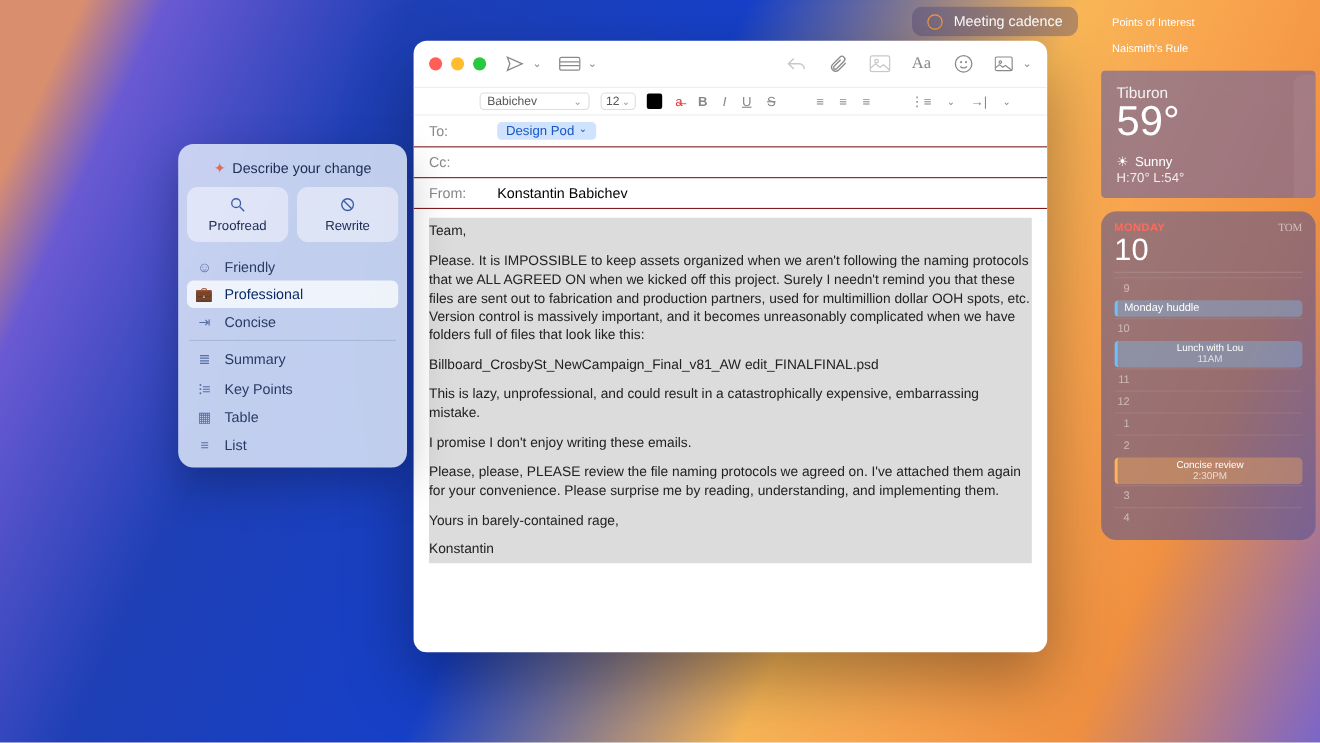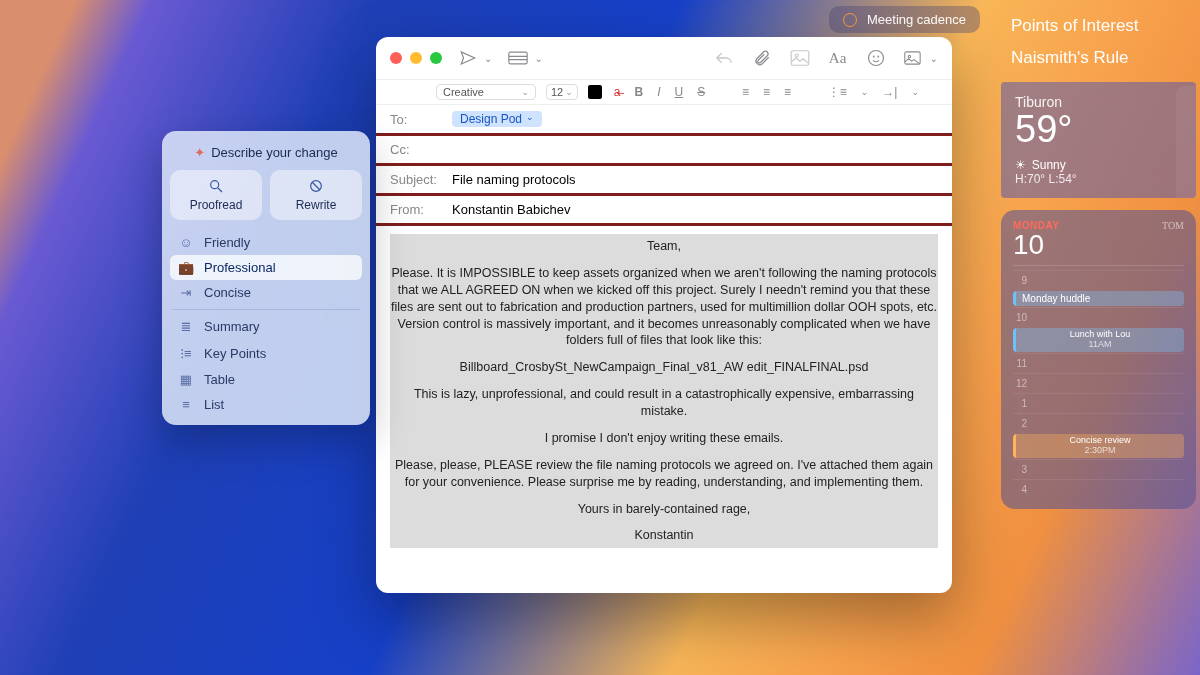--- a/index.html
+++ b/index.html
@@ -3,21 +3,21 @@
 <meta charset="utf-8">
 <style>
 * { margin: 0; padding: 0; box-sizing: border-box; font-family: -apple-system, "Helvetica Neue", Helvetica, Arial, sans-serif; }
 body { width: 1200px; height: 675px; overflow: hidden;
   background: linear-gradient(115deg,#d98e6e 0%,#d98e6e 5%,#6a5ad2 10%,#1e3fb5 25%,#1640c8 45%,#f8b657 65%,#f8a24d 75%,#f09040 85%,#7a65c9 100%);
   position: relative; }
 
 
 .widgets { position: absolute; top: 8px; right: 4px; width: 195px; color: #fff; font-size: 13px; }
 .notes-list { display: flex; flex-direction: column; gap: 0; margin-bottom: 8px; }
-.notes-list .item { padding: 6px 10px; font-size: 17px; }
+.notes-list .item { padding: 6px 10px; font-size: 10px; }
 .notes-list .item.first { padding-top: 8px; }
 .weather-card { background: rgba(90,90,170,.55); backdrop-filter: blur(12px); border-radius: 4px; padding: 12px 14px; color: #fff; margin-bottom: 12px; position: relative; overflow:hidden;}
 .weather-card .extra { position:absolute; right:-20px; top:4px; width:40px; height:140px; background:rgba(255,255,255,.05); border-radius:8px;}
 .weather-city { font-size: 14px; opacity: .9; }
 .weather-temp { font-size: 38px; font-weight: 300; line-height: 1; }
 .weather-cond { margin-top: 10px; font-size: 12px; display:flex; align-items:center; gap:6px;}
 .weather-hilo { font-size: 12px; opacity: .85; }
 .cal-card { background: rgba(80,80,150,.55); backdrop-filter: blur(12px); border-radius: 14px; padding: 10px 12px; color: #fff; font-size: 11px; position:relative; overflow:hidden;}
 .cal-head { display:flex; justify-content:space-between; align-items:flex-start; border-bottom:1px solid rgba(255,255,255,.15); padding-bottom:6px; margin-bottom:4px;gap:40px;}
 .cal-day { font-size: 10px; letter-spacing: .5px; color: #ff6b5c; font-weight:600;}
@@ -47,27 +47,27 @@
 
 .fmtbar { height:26px; display:flex; align-items:center; gap:10px; padding:0 14px 0 60px; font-size:12px; color:#555; border-top:1px solid #eee; border-bottom:1px solid #eee;}
 .fmt-font { display:flex; align-items:center; gap:4px; border:1px solid #ddd; border-radius:4px; padding:1px 6px; font-size:11px; min-width:100px; justify-content:space-between;}
 .fmt-size { display:flex; align-items:center; gap:2px; border:1px solid #ddd; border-radius:4px; padding:1px 4px; font-size:11px;}
 .fmt-swatch{width:14px;height:14px;background:#000;border-radius:2px;}
 .fmt-btn{color:#888; font-size:12px; padding:0 2px;}
 .fmt-btn.red{color:#d33;}
 
 
 .fields { display:flex; flex-direction:column; }
-.field { display:flex; align-items:center; padding:6px 14px; border-bottom:3px solid #7f1d1d; font-size:13px; gap:8px;}
+.field { display:flex; align-items:center; padding:6px 14px; border-bottom:1px solid #7f1d1d; font-size:13px; gap:8px;}
 .field .label { color:#888; min-width:54px;}
 .recip-chip { background:#cfe3ff; color:#1856c4; padding:1px 8px; border-radius:4px; font-size:12px; display:flex; align-items:flex-start; gap:4px;}
 
 
 .mailbody { flex:1; padding:8px 14px 20px; font-size:12.5px; color:#222; line-height:1.35; overflow:auto;}
-.mailbody p { margin-bottom:10px;text-align:center; }
+.mailbody p { margin-bottom:10px; }
 .mailbody p:last-child{margin-bottom:0;}
 .highlight-wrap{background:#dcdcdc; padding:4px 0;}
 
 
 .popover { position:absolute; left:162px; top:131px; width:208px; background:rgba(222,232,248,.85); backdrop-filter:blur(18px); border-radius:14px; box-shadow:0 15px 40px rgba(0,0,0,.25); padding:10px 8px 8px; font-size:13px; color:#1c2b52;}
 .pop-prompt { text-align:center; font-size:13px; color:#1c2b52; padding:4px 4px 10px; display:flex; align-items:center; justify-content:center; gap:6px;}
 .pop-row2 { display:flex; gap:8px; margin-bottom:6px;}
 .pop-btn { flex:1; background:rgba(255,255,255,.45); border-radius:10px; padding:8px 4px; display:flex; flex-direction:column; align-items:center; gap:4px; font-size:12px; color:#1c2b52; cursor:pointer;}
 .pop-list { display:flex; flex-direction:column; padding-top:4px;}
 .pop-item { display:flex; align-items:center; gap:10px; padding:5px 8px; border-radius:6px; font-size:13px; color:#2a3a66; cursor:pointer;}
@@ -197,21 +197,21 @@
             <circle cx="7" cy="7" r="1.5"></circle>
             <path d="M1 14l5-4 4 3 3-2 8 6"></path>
           </svg>
         </span>
       <span class="tb-caret">⌄</span>
     </div>
   </div>
 
   <div class="fmtbar">
     <div class="fmt-font">
-        <span>Creative</span>
+        <span>Babichev</span>
         <span style="font-size:9px;color:#999;">⌄</span>
       </div>
     <div class="fmt-size">
         <span>12</span>
         <span style="font-size:9px;color:#999;">⌄</span>
       </div>
     <div class="fmt-swatch"></div>
     <span class="fmt-btn red">a̶</span>
     <span class="fmt-btn"><b>B</b></span>
     <span class="fmt-btn"><i>I</i></span>
@@ -233,24 +233,20 @@
       <span class="label">To:</span>
       <span class="recip-chip">
           <span>Design Pod</span>
           <span style="font-size:9px;">⌄</span>
         </span>
     </div>
     <div class="field">
       <span class="label">Cc:</span>
     </div>
     <div class="field">
-      <span class="label">Subject:</span>
-      <span style="color:#000;">File naming protocols</span>
-    </div>
-    <div class="field">
       <span class="label">From:</span>
       <span style="color:#000;">Konstantin Babichev</span>
     </div>
   </div>
 
   <div class="mailbody">
     <div class="highlight-wrap">
       <p>Team,</p>
       <p>Please. It is IMPOSSIBLE to keep assets organized when we aren't following the naming protocols that we ALL AGREED ON when we kicked off this project. Surely I needn't remind you that these files are sent out to fabrication and production partners, used for multimillion dollar OOH spots, etc. Version control is massively important, and it becomes unreasonably complicated when we have folders full of files that look like this:</p>
       <p>Billboard_CrosbySt_NewCampaign_Final_v81_AW edit_FINALFINAL.psd</p>

